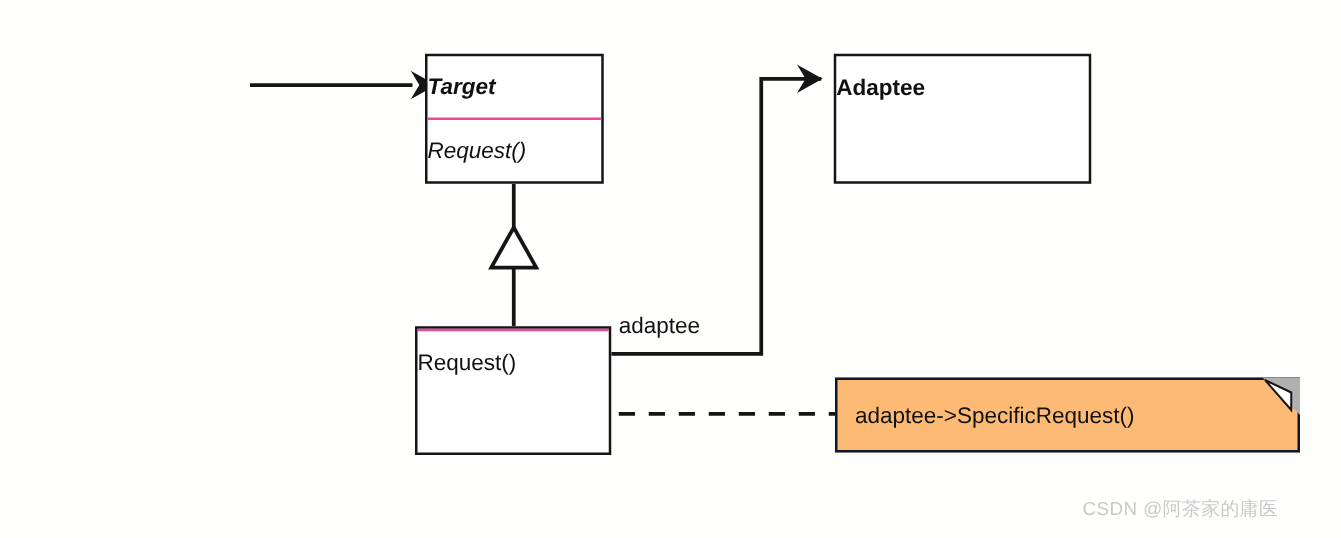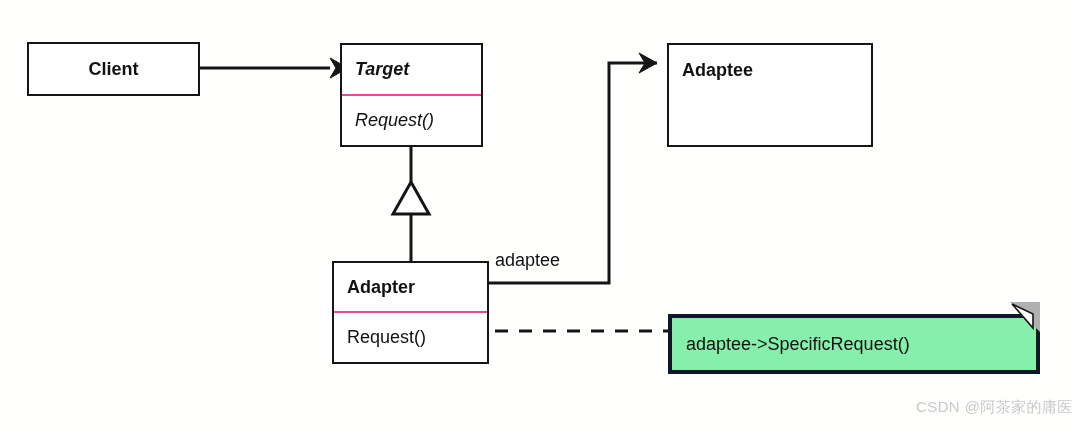--- a/index.html
+++ b/index.html
@@ -40,21 +40,21 @@
     align-items: center;
     font-size: 18px;
     color: #111111;
     white-space: nowrap;
     overflow: hidden;
   }
   .compartment.divider-top {
     border-top: 2px solid #ec4899;
   }
   .pad-left {
-    padding-left: 13px;
+    padding-left: 0;
   }
   .center {
     justify-content: center;
   }
   .bold {
     font-weight: bold;
   }
   .italic {
     font-style: italic;
   }
@@ -69,26 +69,26 @@
     white-space: nowrap;
   }
   
   .note-box {
     position: absolute;
     box-sizing: border-box;
   }
   .note-body {
     position: absolute;
     left: 0;
-    top: 12px;
+    top: 0;
     width: 100%;
     height: 100%;
     box-sizing: border-box;
-    background: #86efac;
-    border: 4px solid #0f172a;
+    background: #fdba74;
+    border: 2px solid #0f172a;
     display: flex;
     align-items: center;
   }
   .note-text {
     padding-left: 14px;
     font-size: 18px;
     color: #111111;
     white-space: nowrap;
   }
   .note-fold {
@@ -129,57 +129,49 @@
       <polyline points="489,283 609,283 609,63 657,63" fill="none" stroke="#151515" stroke-width="3"></polyline>
       <polygon points="639,53 657,63 639,73 645,63" fill="#151515" stroke="#151515" stroke-width="1"></polygon>
     </g>
 
     <g>
       <circle cx="465" cy="331" r="6" fill="#ffffff" stroke="#151515" stroke-width="3"></circle>
       <line x1="471" y1="331" x2="668" y2="331" stroke="#151515" stroke-width="3" stroke-dasharray="13 11"></line>
     </g>
   </svg>
 
-  <div class="uml-box" style="left:27px; top:42px; width:173px; height:54px;">
-    <div class="compartment center" style="height:100%;">
-      <span class="bold">Client</span>
-    </div>
-  </div>
 
   <div class="uml-box" style="left:340px; top:43px; width:143px; height:104px;">
     <div class="compartment pad-left" style="height:51px;">
       <span class="bold-italic">Target</span>
     </div>
     <div class="compartment pad-left divider-top" style="height:53px;">
       <span class="italic">Request()</span>
     </div>
   </div>
 
   <div class="uml-box" style="left:667px; top:43px; width:206px; height:104px;">
     <div class="compartment pad-left" style="height:51px;">
       <span class="bold">Adaptee</span>
     </div>
   </div>
 
   <div class="uml-box" style="left:332px; top:261px; width:157px; height:103px;">
-    <div class="compartment pad-left" style="height:50px;">
-      <span class="bold">Adapter</span>
-    </div>
     <div class="compartment pad-left divider-top" style="height:53px;">
       <span>Request()</span>
     </div>
   </div>
 
   <div class="edge-label" style="left:495px; top:250px;">adaptee</div>
 
   <div class="note-box" style="left:668px; top:302px; width:372px; height:60px;">
     <div class="note-body">
       <span class="note-text">adaptee-&gt;SpecificRequest()</span>
     </div>
     <svg class="note-fold" viewBox="0 0 30 30" xmlns="http://www.w3.org/2000/svg">
       <polygon points="0,0 30,0 30,30" fill="#b0b0b0" stroke="none"></polygon>
       <polygon points="2,2 23,26 23,12" fill="#ffffff" stroke="#151515" stroke-width="1.6" stroke-linejoin="miter"></polygon>
     </svg>
   </div>
 
-  <div class="watermark" style="left:916px; top:398px;">CSDN @阿茶家的庸医</div>
+  <div class="watermark" style="left:866px; top:398px;">CSDN @阿茶家的庸医</div>
 
 </div>
 
 </body></html>

